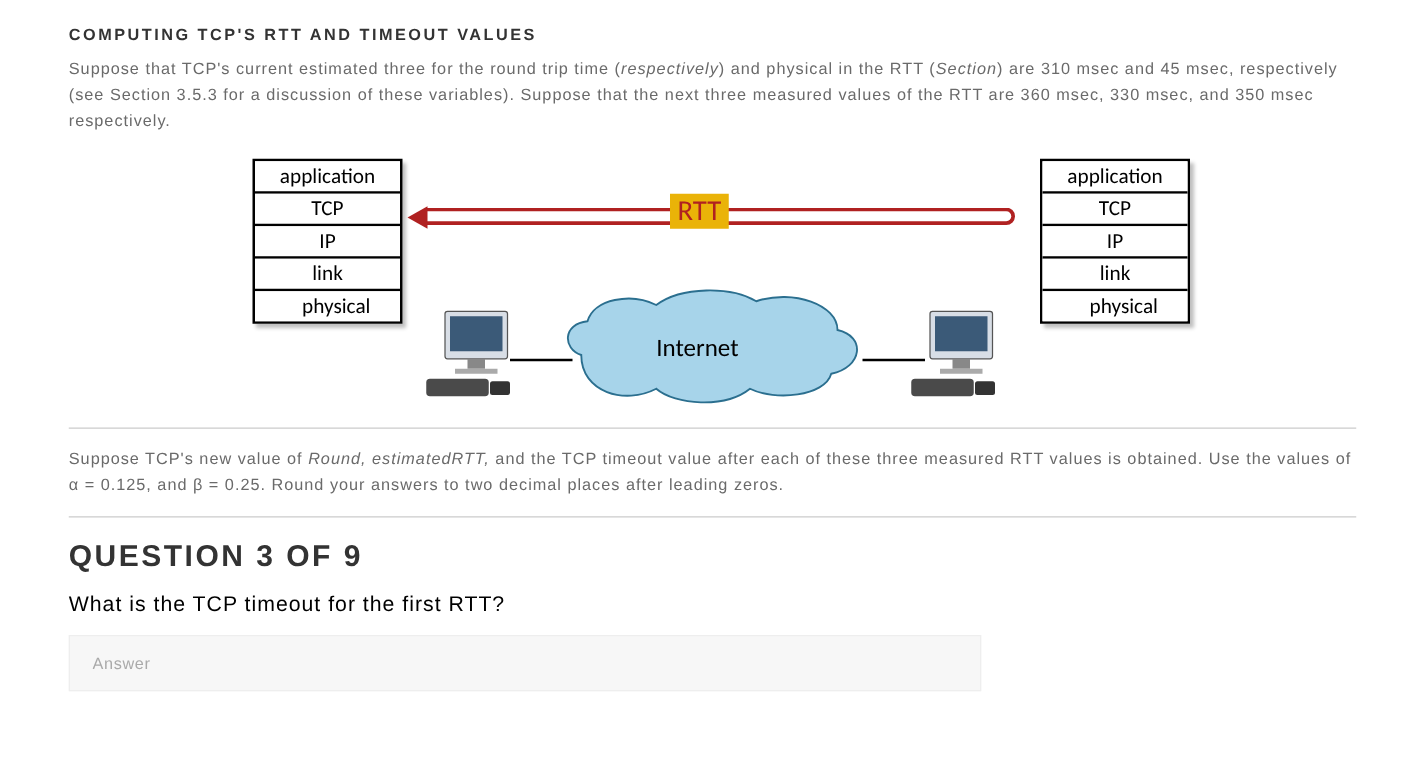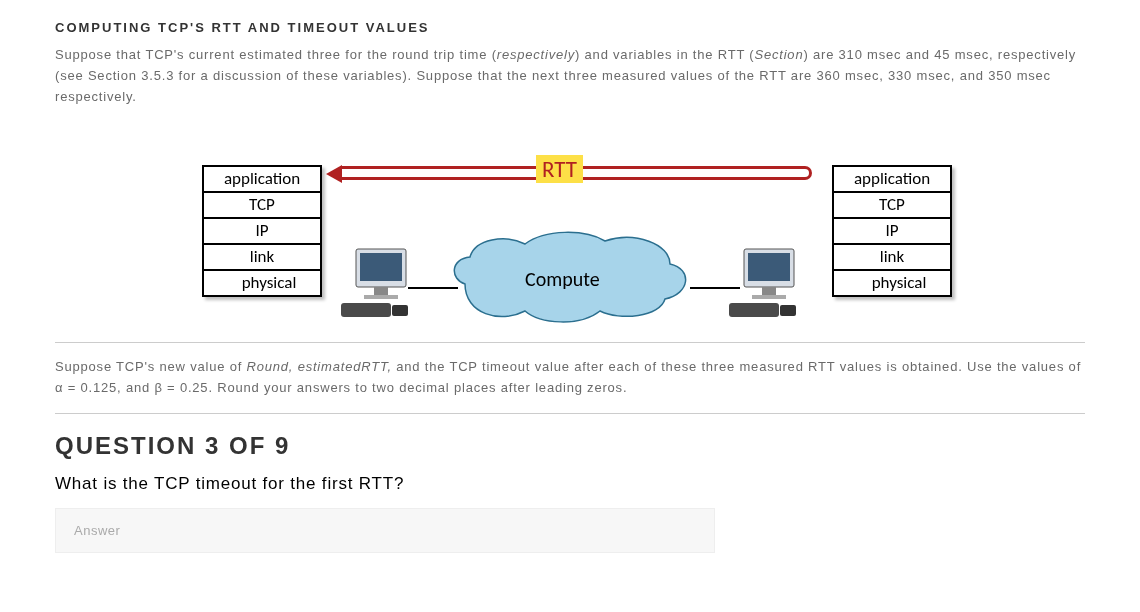--- a/index.html
+++ b/index.html
@@ -36,21 +36,20 @@
     width: 820px;
     height: 205px;
   }
   .stack {
     position: absolute;
     top: 0;
     width: 120px;
     background: #fff;
     border: 2px solid #000;
     box-shadow: 3px 3px 3px rgba(0,0,0,0.25);
-    margin-top: 38px;
   }
   .stack.left { left: 42px; }
   .stack.right { right: 28px; }
   .layer {
     border-bottom: 2px solid #000;
     text-align: center;
     font-size: 17px;
     line-height: 24px;
     font-family: Calibri, Arial, sans-serif;
     color: #000;
@@ -77,21 +76,21 @@
     border-bottom: 9px solid transparent;
     border-right: 16px solid #b02121;
   }
   .rtt-label {
     position: absolute;
     top: 28px;
     left: 376px;
     font-size: 23px;
     color: #b02121;
     font-family: Calibri, Arial, sans-serif;
-    background: #fde047;
+    background: #eab308;
     padding: 0 6px;
     z-index: 2;
   }
   .cloud {
     position: absolute;
     top: 102px;
     left: 285px;
     width: 250px;
     height: 95px;
   }
@@ -132,40 +131,40 @@
     color: #333;
     margin: 18px 0 14px 0;
   }
   .question-text {
     font-size: 17px;
     letter-spacing: 0.8px;
     color: #000000;
     margin-bottom: 14px;
   }
   .answer-input {
-    width: 660px;
+    width: 730px;
     padding: 14px 18px;
     font-size: 13px;
     border: 1px solid #eee;
     background: #f7f7f7;
     color: #999;
     letter-spacing: 0.5px;
     outline: none;
   }
   .answer-input::placeholder { color: #aaa; }
 </style>
 </head>
 <body>
 
 
 
 <h1>COMPUTING TCP'S RTT AND TIMEOUT VALUES</h1>
 
 <p>
-  <span>Suppose that TCP's current estimated three for the round trip time (</span><em>respectively</em><span>) and variables in the RTT (</span><em>Section</em><span>) are 310 msec and 45 msec, respectively (see Section 3.5.3 for a discussion of these variables). Suppose that the next three measured values of the RTT are 360 msec, 330 msec, and 350 msec respectively.</span>
+  <span>Suppose that TCP's current estimated three for the round trip time (</span><em>respectively</em><span>) and physical in the RTT (</span><em>Section</em><span>) are 310 msec and 45 msec, respectively (see Section 3.5.3 for a discussion of these variables). Suppose that the next three measured values of the RTT are 360 msec, 330 msec, and 350 msec respectively.</span>
 </p>
 
 <div class="diagram-wrap">
   <div class="diagram">
 
     <div class="stack left">
       <div class="layer">application</div>
       <div class="layer">TCP</div>
       <div class="layer">IP</div>
       <div class="layer">link</div>
@@ -182,21 +181,21 @@
 
     <div class="rtt-bar"></div>
     <div class="rtt-arrowhead"></div>
     <div class="rtt-label">RTT</div>
 
     <div class="cloud">
       <svg viewBox="0 0 250 95">
         <path d="M20,55 C5,50 5,30 25,28 C30,10 60,5 80,15 C100,0 140,0 160,12 C190,2 225,15 225,35 C248,40 245,65 220,70 C215,88 175,92 155,82 C135,98 95,95 80,82 C55,95 20,85 20,55 Z" fill="#a7d4ea" stroke="#2b6f8f" stroke-width="1.5"></path>
       </svg>
     </div>
-    <div class="cloud-label">Compute</div>
+    <div class="cloud-label">Internet</div>
 
     <div class="wire w1"></div>
     <div class="wire w2"></div>
 
     <div class="pc left">
       <svg viewBox="0 0 80 75">
         <rect x="16" y="2" width="50" height="38" rx="2" fill="#d8dee6" stroke="#555"></rect>
         <rect x="20" y="6" width="42" height="28" fill="#3b5a78"></rect>
         <rect x="34" y="40" width="14" height="8" fill="#888"></rect>
         <rect x="24" y="48" width="34" height="4" fill="#aaa"></rect>

